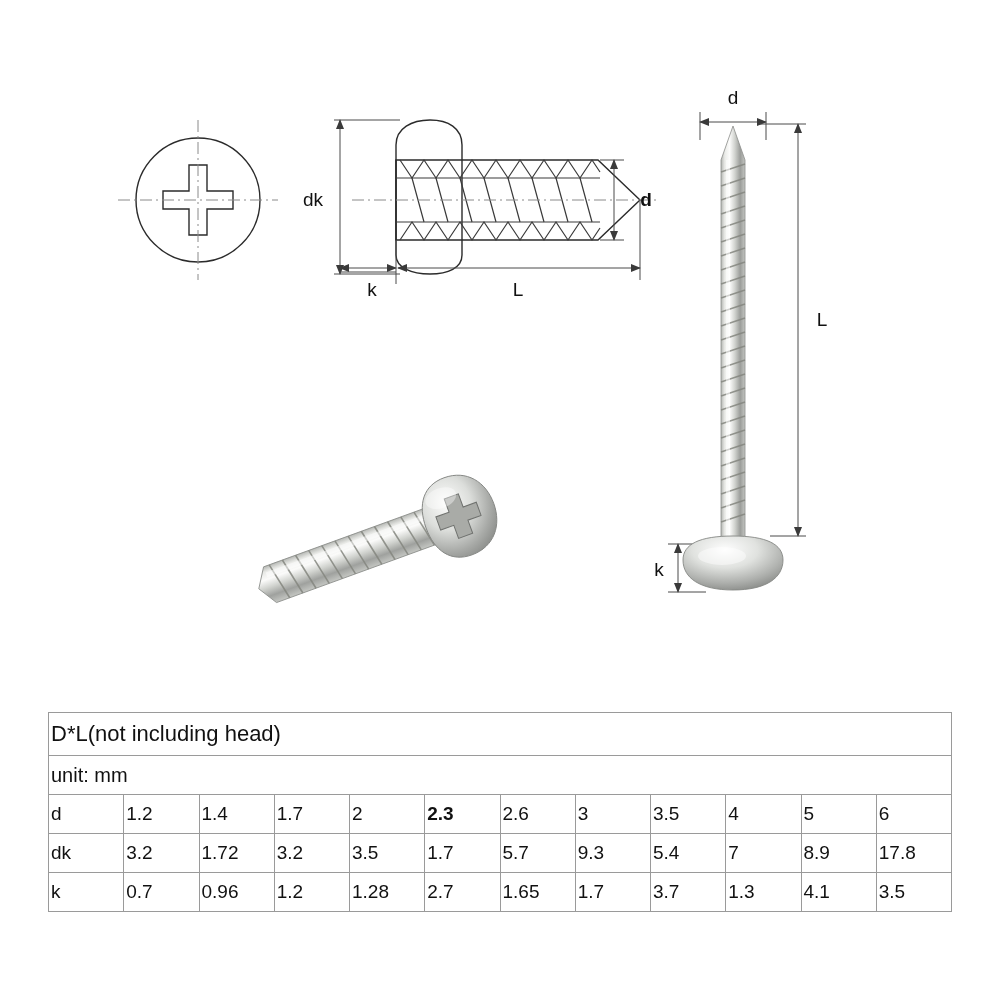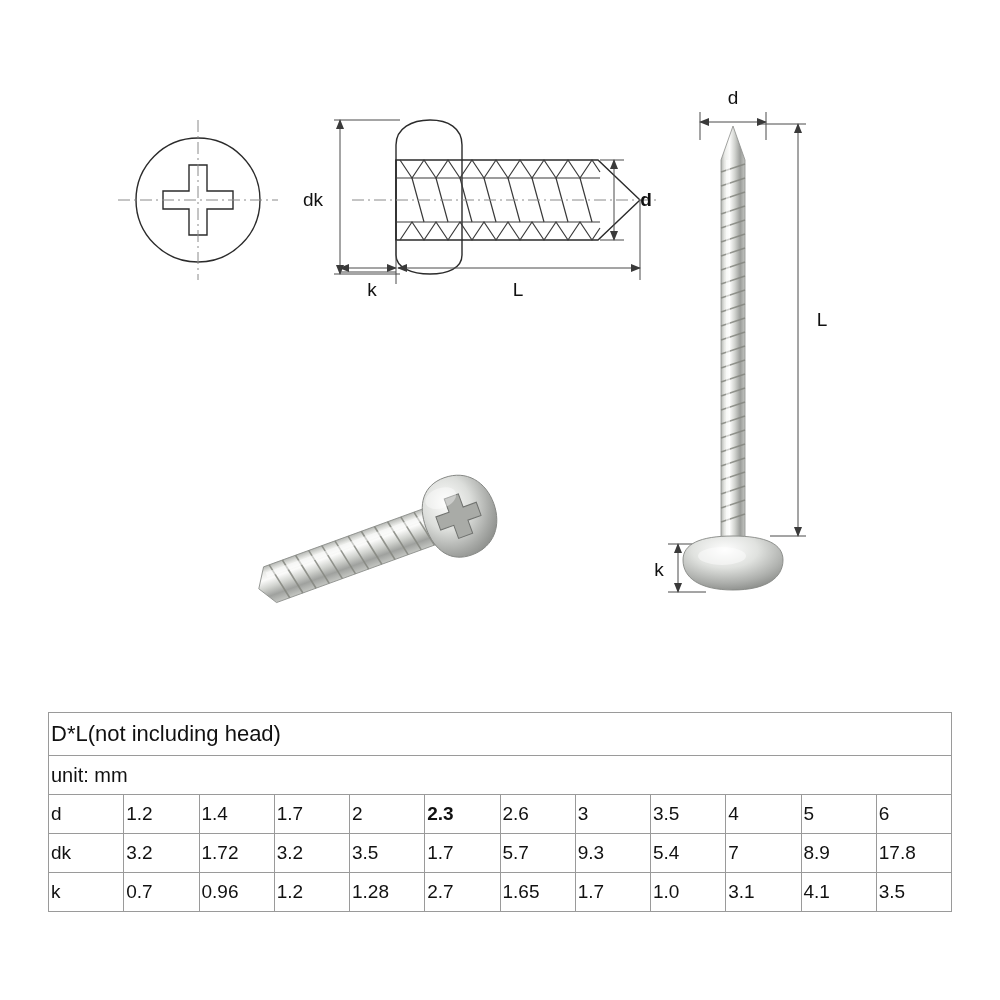--- a/index.html
+++ b/index.html
@@ -338,22 +338,22 @@
 
         <tr>
           <td class="rowhead">k</td>
           <td>0.7</td>
           <td>0.96</td>
           <td>1.2</td>
           <td>1.28</td>
           <td>2.7</td>
           <td>1.65</td>
           <td>1.7</td>
-          <td>1.0</td>
-          <td>3.1</td>
+          <td>3.7</td>
+          <td>1.3</td>
           <td>4.1</td>
           <td>3.5</td>
         </tr>
       </tbody>
     </table>
   </div>
 
 </div>
 
 </body></html>

